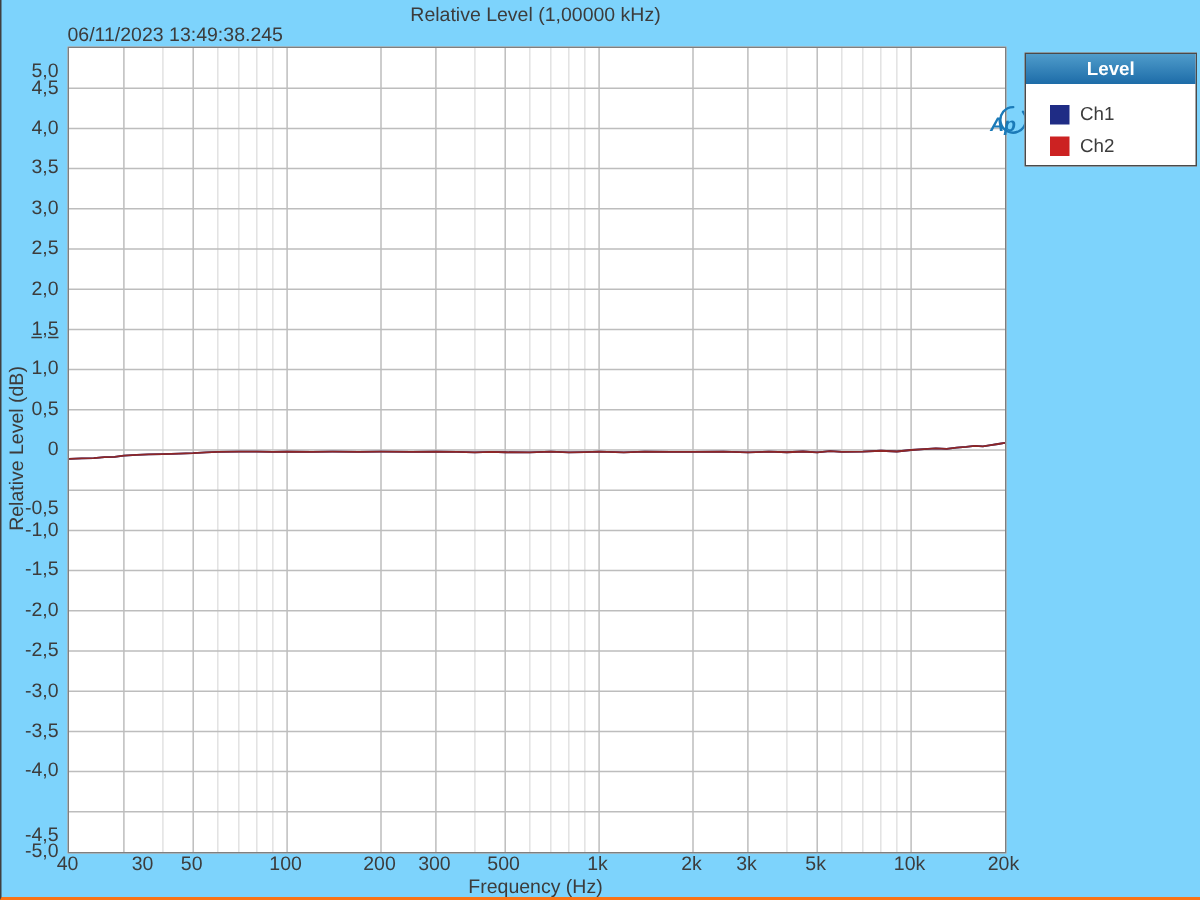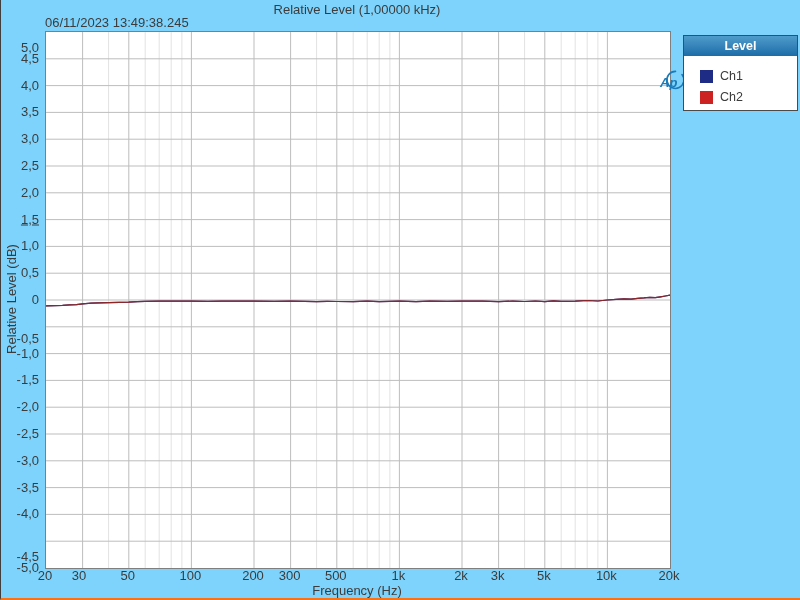--- a/index.html
+++ b/index.html
@@ -108,22 +108,22 @@
       <div class="ytick" style="top: 379.4px;">-1,5</div>
       <div class="ytick" style="top: 406.2px;">-2,0</div>
       <div class="ytick" style="top: 433px;">-2,5</div>
       <div class="ytick" style="top: 459.8px;">-3,0</div>
       <div class="ytick" style="top: 486.6px;">-3,5</div>
       <div class="ytick" style="top: 513.4px;">-4,0</div>
       <div class="ytick" style="top: 540.2px; margin-top: 16px;">-4,5</div>
       <div class="ytick" style="top: 567px;">-5,0</div>
     </div>
   <div id="x-ticks">
-      <div class="xtick" style="left: 44px;">20</div>
-      <div class="xtick" style="left: 78px;">30</div>
+      <div class="xtick" style="left: 44px;">40</div>
+      <div class="xtick" style="left: 94px;">30</div>
       <div class="xtick" style="left: 126.772px;">50</div>
       <div class="xtick" style="left: 189.386px;">100</div>
       <div class="xtick" style="left: 252px;">200</div>
       <div class="xtick" style="left: 288.627px;">300</div>
       <div class="xtick" style="left: 334.772px;">500</div>
       <div class="xtick" style="left: 397.386px;">1k</div>
       <div class="xtick" style="left: 460px;">2k</div>
       <div class="xtick" style="left: 496.627px;">3k</div>
       <div class="xtick" style="left: 542.772px;">5k</div>
       <div class="xtick" style="left: 605.386px;">10k</div>

